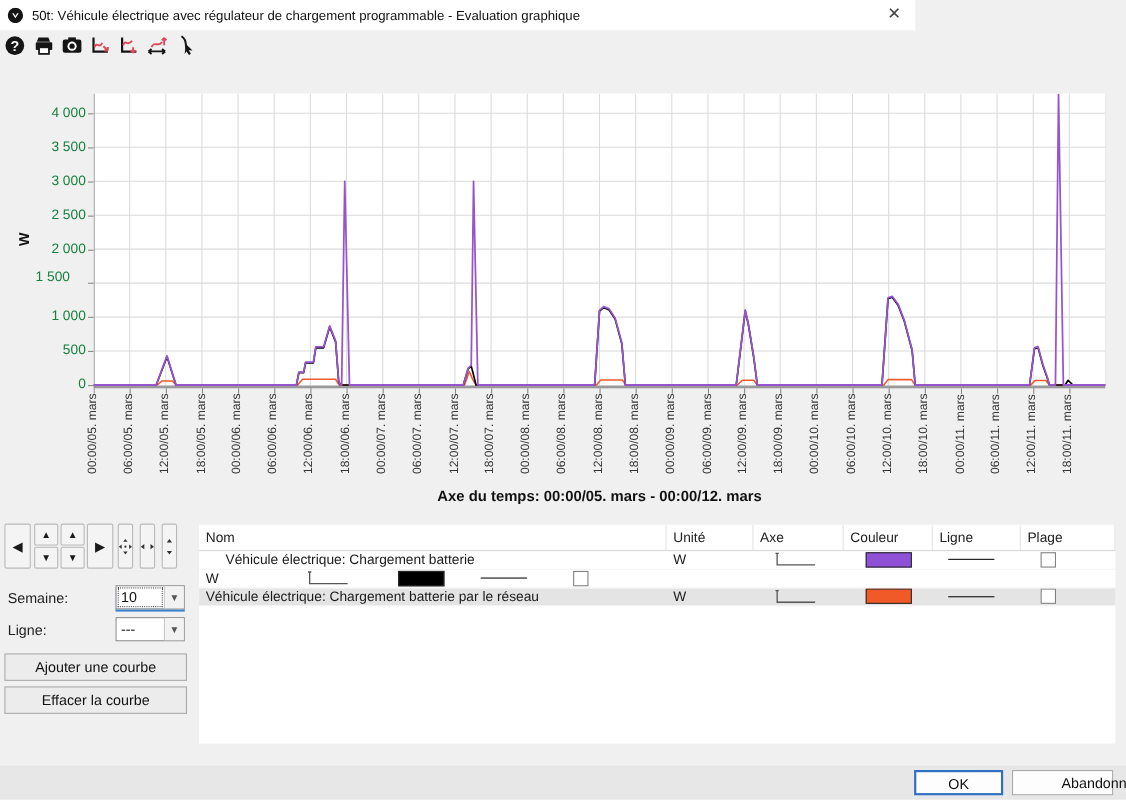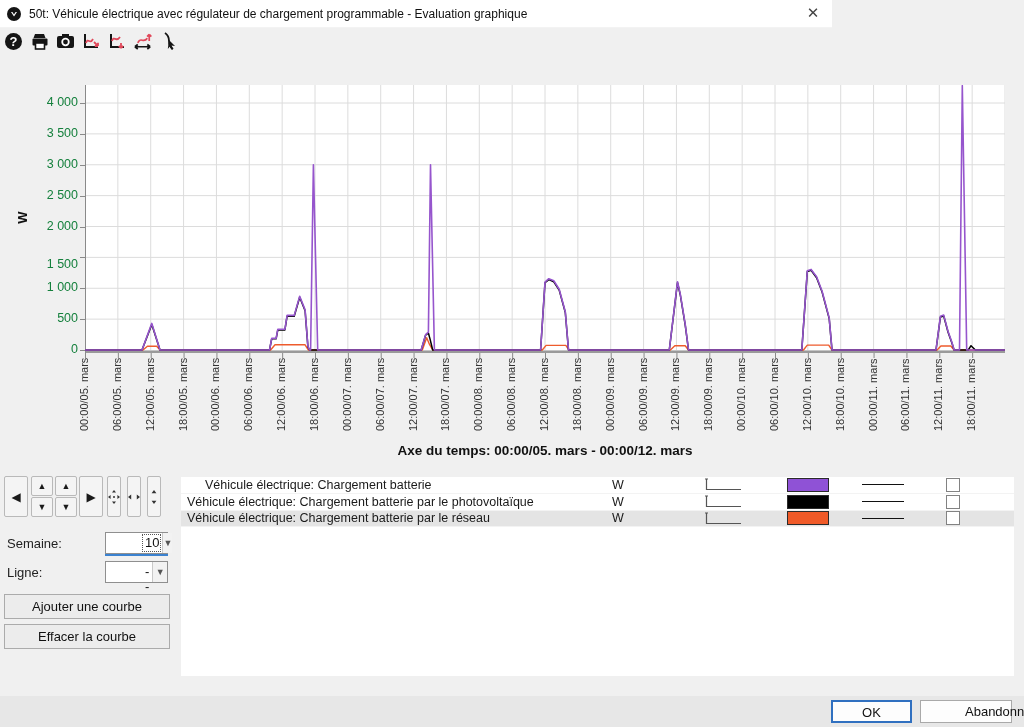--- a/index.html
+++ b/index.html
@@ -27,21 +27,21 @@
   .axis-title{position:absolute;left:85px;top:443px;width:920px;text-align:center;font-size:13.5px;font-weight:bold;color:#111;}
 
   
   .navrow{position:absolute;left:4px;top:476px;height:41px;}
   .nbtn{position:absolute;background:#f4f4f4;border:1px solid #b9b9b9;border-radius:2px;display:flex;align-items:center;justify-content:center;color:#1a1a1a;box-sizing:border-box;}
   .nbtn.big{width:24px;height:41px;font-size:12px;}
   .nbtn.sq{width:22px;height:20px;font-size:9px;}
   .nbtn.slim{width:14px;height:41px;font-size:7px;flex-direction:column;gap:1px;}
   .ctl-label{position:absolute;left:7px;font-size:13px;color:#222;}
   .combo{position:absolute;left:105px;width:63px;height:22px;background:#fff;border:1px solid #8f8f8f;box-sizing:border-box;display:flex;}
-  .combo .val{flex:1;font-size:13px;color:#111;padding:2px 3px 0 4px;margin-left:35px;}
+  .combo .val{flex:1;font-size:13px;color:#111;padding:2px 3px 0 4px;}
   .combo .val.focused{outline:1px dotted #555;outline-offset:-2px;}
   .combo .chev{width:17px;border-left:1px solid #c9c9c9;background:#f2f2f2;display:flex;align-items:center;justify-content:center;color:#555;font-size:9px;}
   .combo.week-combo{box-shadow:0 2px 0 #3b82d0;}
   .lbtn{position:absolute;left:4px;width:166px;height:25px;background:#ececec;border:1px solid #ababab;font-size:13px;color:#111;text-align:center;line-height:23px;box-sizing:border-box;}
 
   
   .curve-table{position:absolute;left:181px;top:477px;width:833px;height:199px;background:#fff;font-size:12.5px;color:#1a1a1a;}
   .thead{display:flex;height:23px;border-bottom:1px solid #d9d9d9;align-items:center;}
   .thead .hcell{box-sizing:border-box;padding-left:6px;border-right:1px solid #e4e4e4;height:100%;display:flex;align-items:center;color:#222;}
   .trow{display:flex;height:15.8px;align-items:center;border-bottom:1px solid #f3f3f3;}
@@ -194,21 +194,21 @@
     </svg>
   <div class="y-axis-unit">W</div>
   <div class="axis-title">Axe du temps: 00:00/05. mars - 00:00/12. mars</div>
   <div id="axis-labels">
       <div class="ylabel" style="left: 18px; top: 342px;">0</div>
       <div class="ytick" style="left: 80px; top: 350px;"></div>
       <div class="ylabel" style="left: 18px; top: 311.125px;">500</div>
       <div class="ytick" style="left: 80px; top: 319.125px;"></div>
       <div class="ylabel" style="left: 18px; top: 280.25px;">1 000</div>
       <div class="ytick" style="left: 80px; top: 288.25px;"></div>
-      <div class="ylabel" style="left: 18px; top: 257px;">1 500</div>
+      <div class="ylabel" style="left: 18px; top: 244px; text-align: center;">1 500</div>
       <div class="ytick" style="left: 80px; top: 257.375px;"></div>
       <div class="ylabel" style="left: 18px; top: 218.5px;">2 000</div>
       <div class="ytick" style="left: 80px; top: 226.5px;"></div>
       <div class="ylabel" style="left: 18px; top: 187.625px;">2 500</div>
       <div class="ytick" style="left: 80px; top: 195.625px;"></div>
       <div class="ylabel" style="left: 18px; top: 156.75px;">3 000</div>
       <div class="ytick" style="left: 80px; top: 164.75px;"></div>
       <div class="ylabel" style="left: 18px; top: 125.875px;">3 500</div>
       <div class="ytick" style="left: 80px; top: 133.875px;"></div>
       <div class="ylabel" style="left: 18px; top: 95px;">4 000</div>
@@ -276,41 +276,48 @@
   <div class="ctl-label" style="top:565px;">Ligne:</div>
   <div class="combo" style="top:561px;">
     <span class="val">---</span>
     <span class="chev">▼</span>
   </div>
 
   <div class="lbtn" style="top:624px;">Effacer la courbe</div>
   <div class="lbtn" style="top:594px;">Ajouter une courbe</div>
 
   <div class="curve-table">
+    <div class="thead">
+        <div class="hcell" style="width: 425px;">Nom</div>
+        <div class="hcell" style="width: 79px;">Unité</div>
+        <div class="hcell" style="width: 82px;">Axe</div>
+        <div class="hcell" style="width: 81px;">Couleur</div>
+        <div class="hcell" style="width: 80px;">Ligne</div>
+        <div class="hcell" style="width: 86px;">Plage</div>
+      </div>
     <div>
         <div class="trow">
       <div class="tcell c-name" style="width: 425px; padding-left: 24px;">Véhicule électrique: Chargement batterie</div>
       <div class="tcell c-unit" style="width: 79px;">W</div>
       <div class="tcell c-axe" style="width: 82px;">
         <svg width="44" height="15" viewBox="0 0 44 15" style="margin-left:10px;">
               <path d="M7 2 h-3 M5.5 2 V12.5 H40" stroke="#555" stroke-width="1.2" fill="none"></path>
             </svg>
       </div>
       <div class="tcell c-col" style="width: 81px;">
             <span class="swatch" style="background: rgb(143, 82, 214);"></span>
           </div>
       <div class="tcell c-line" style="width: 80px;">
             <span class="lineglyph"></span>
           </div>
       <div class="tcell c-range" style="width: 86px;">
             <span class="rangebox"></span>
           </div>
     </div>
         <div class="trow">
-      <div class="tcell c-name" style="width: 425px;">Véhicule électrique: Chargement batterie par le photovoltaïque</div>
       <div class="tcell c-unit" style="width: 79px;">W</div>
       <div class="tcell c-axe" style="width: 82px;">
         <svg width="44" height="15" viewBox="0 0 44 15" style="margin-left:10px;">
               <path d="M7 2 h-3 M5.5 2 V12.5 H40" stroke="#555" stroke-width="1.2" fill="none"></path>
             </svg>
       </div>
       <div class="tcell c-col" style="width: 81px;">
             <span class="swatch" style="background: rgb(0, 0, 0);"></span>
           </div>
       <div class="tcell c-line" style="width: 80px;">

